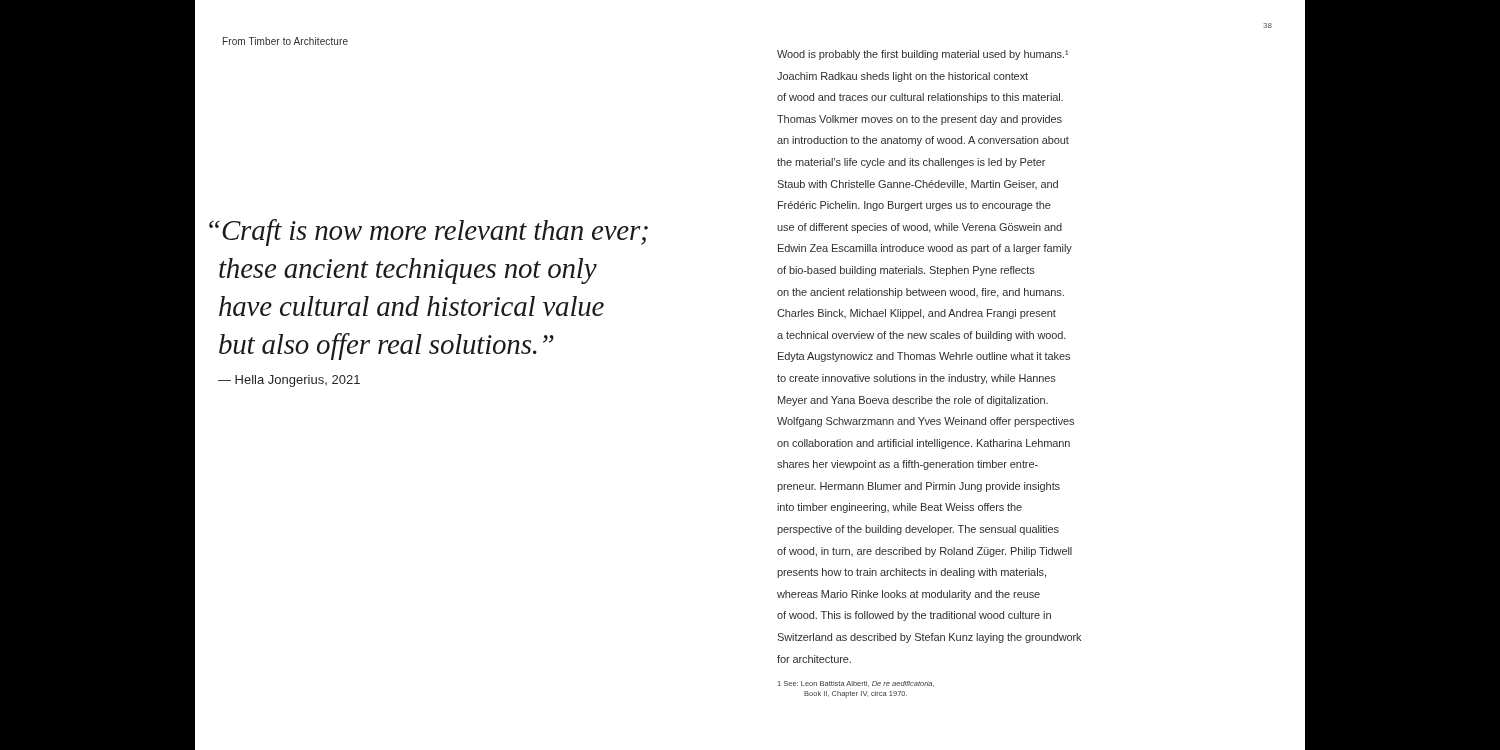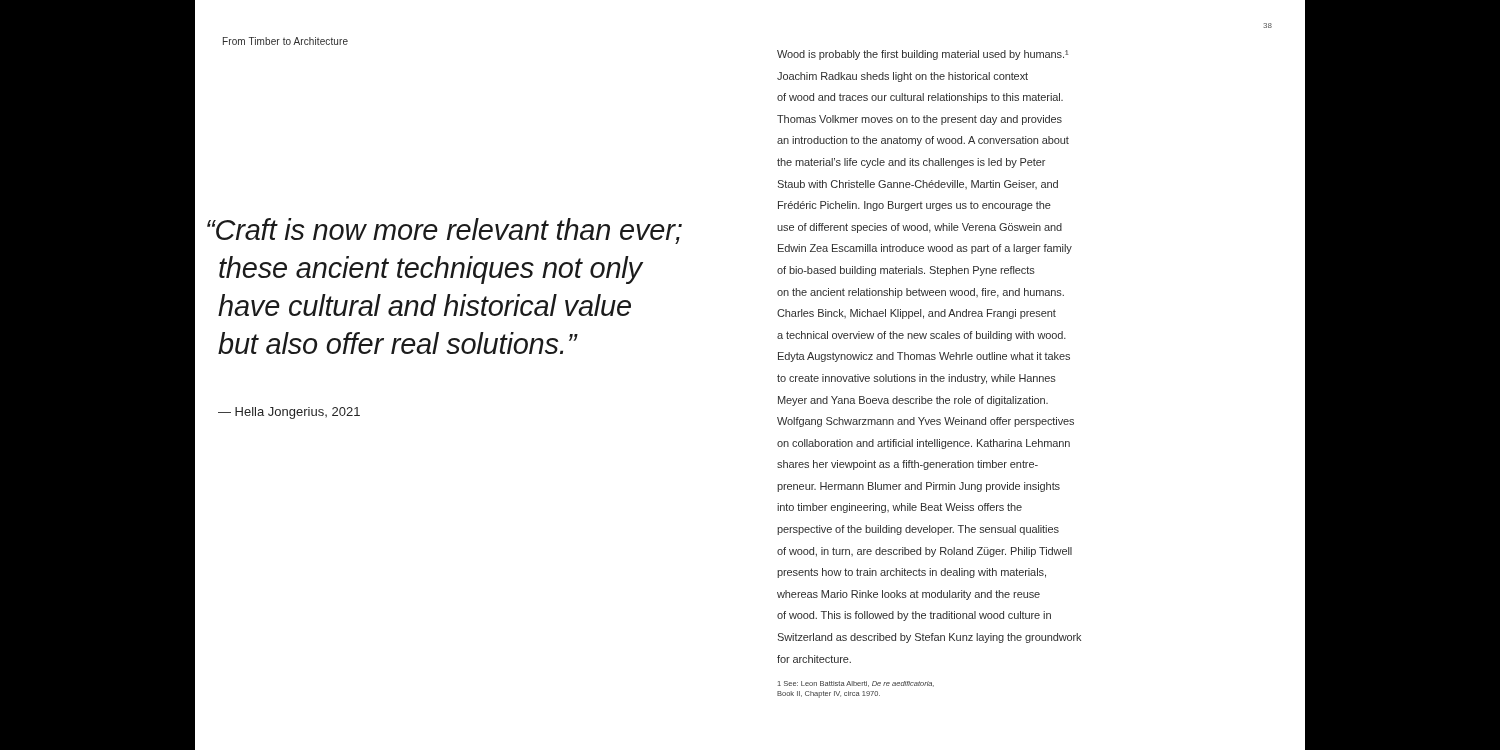--- a/index.html
+++ b/index.html
@@ -49,55 +49,55 @@
     line-height: 10px;
     color: #5a5a5a;
   }
   .pull-quote {
     position: absolute;
     left: 10px;
     top: 211px;
     width: 580px;
     padding-left: 13px;
     text-indent: -13px;
-    font-family: Liberation Sans, sans-serif;
+    font-family: Liberation Serif, serif;
     font-style: italic;
     font-size: 29px;
     line-height: 38px;
     letter-spacing: -0.2px;
     color: #1c1c1c;
     white-space: pre-line;
   }
   .quote-attribution {
     position: absolute;
     left: 23px;
     top: 372px;
     font-size: 13px;
     line-height: 16px;
     color: #262626;
-    margin-top: 32px;
   }
   .body-text {
     position: absolute;
     left: 582px;
     top: 44px;
     width: 545px;
     font-size: 11px;
     line-height: 21.6px;
     letter-spacing: -0.1px;
     color: var(--text, #2f2f2f);
     white-space: pre-line;
   }
   .footnote {
     position: absolute;
     left: 582px;
     top: 679px;
     font-size: 7.5px;
     line-height: 9.5px;
     color: #3c3c3c;
+    text-align: center;
   }
   .footnote .italic {
     font-style: italic;
   }
 </style>
 </head>
 <body>
 
 <div class="canvas">
   <div class="margin-bar left"></div>

